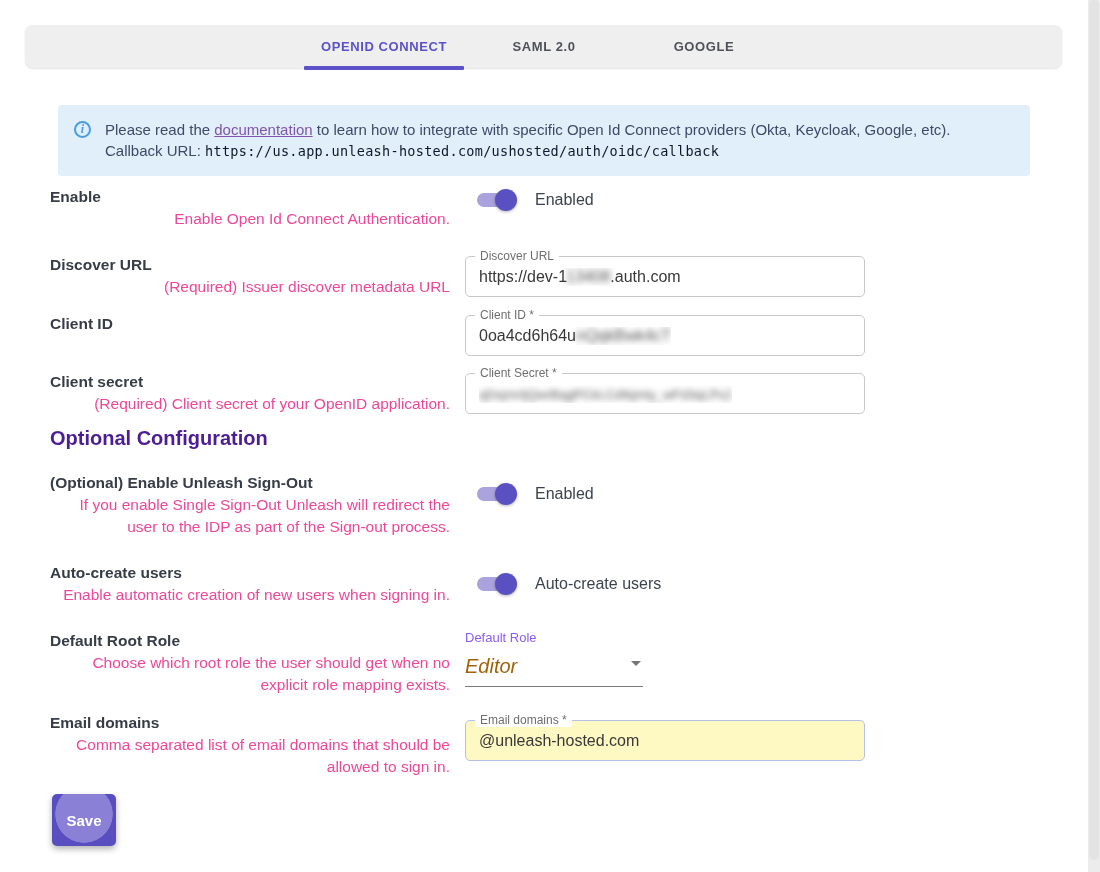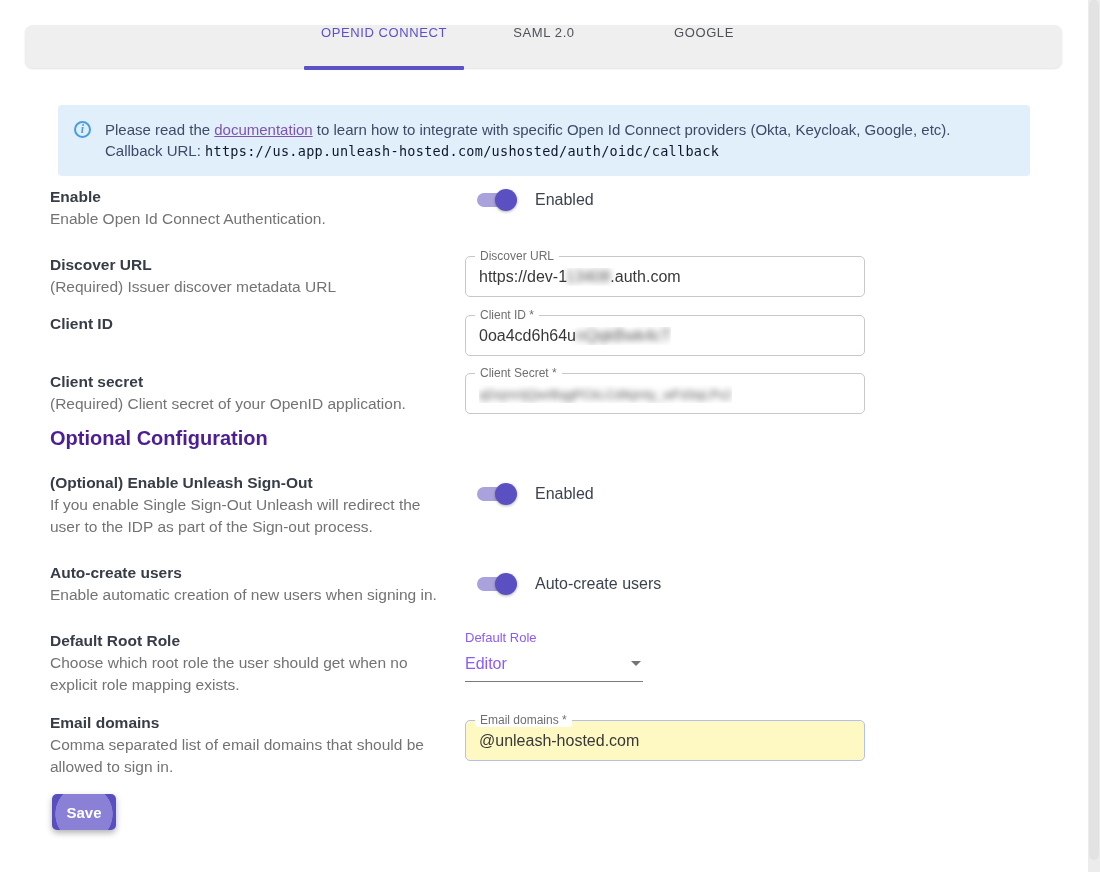--- a/index.html
+++ b/index.html
@@ -22,22 +22,22 @@
   }
 
   
   .tabbar {
     position: absolute; left: 25px; top: 25px; width: 1037px; height: 43px;
     background: #efefef; border-radius: 8px;
     box-shadow: 0 1px 2px rgba(0,0,0,0.12);
   }
   .tabs { position: absolute; left: 279px; top: 0; height: 100%; display: flex; }
   .tab {
-    width: 160px; height: 100%; display: flex; align-items: flex-start; justify-content: center;
-    font-size: 13px; font-weight: normal; letter-spacing: 0.6px; color: #4e5258;
+    width: 160px; height: 100%; display: flex; align-items: center; justify-content: center;
+    font-size: 13px; font-weight: bold; letter-spacing: 0.6px; color: #4e5258;
     cursor: pointer; position: relative; text-transform: uppercase;
   }
   .tab.active { color: #5b51c8; }
   .tab.active .indicator {
     position: absolute; left: 0; bottom: -2px; width: 100%; height: 4px;
     background: #5b51c8; border-radius: 1px;
   }
 
   
   .alert {
@@ -59,21 +59,21 @@
     font-family: "DejaVu Sans Mono", monospace;
     font-size: 13.5px; color: #0f172a; letter-spacing: 0.3px;
   }
 
   
   .form { position: absolute; left: 50px; top: 186px; width: 972px; }
   .row { display: flex; align-items: flex-start; margin-bottom: 24px; }
   .row .left { width: 400px; flex: 0 0 auto; }
   .row .right { margin-left: 15px; width: 400px; flex: 0 0 auto; }
   .item-title { font-size: 15.5px; font-weight: bold; color: #363d47; line-height: 22px; }
-  .item-desc { font-size: 15.5px; color: #737373; line-height: 22px; }
+  .item-desc { font-size: 15.5px; color: #ec4899; line-height: 22px; text-align: right; }
   .section-heading {
     font-size: 20px; font-weight: bold; color: #4c1d95; margin: 8px 0 22px 0;
   }
 
   
   .toggle-row { display: flex; align-items: center; margin-top: 2px; }
   .switch { position: relative; width: 38px; height: 24px; margin: 0 12px 0 12px; cursor: pointer; flex: 0 0 auto; }
   .switch .track {
     position: absolute; left: 0; top: 5px; width: 36px; height: 14px;
     background: #a9a2dd; border-radius: 7px;
@@ -104,31 +104,31 @@
   .field.filled .field-label { background: #ffffff; border-radius: 3px; }
   .redacted { filter: blur(3px); user-select: none; color: #555; }
 
   
   .select-wrap { width: 200px; }
   .select-label { font-size: 13px; color: #8b5cf6; margin-bottom: 6px; }
   .select {
     position: relative; width: 178px; border-bottom: 1px solid #7a7a7a;
     padding: 4px 24px 8px 0; cursor: pointer;
   }
-  .select .select-value { font-size: 16px; color: #8b5cf6; }
+  .select .select-value { font-size: 20px; color: #a16207; font-style: italic; }
   .select .caret {
     position: absolute; right: 2px; top: 10px;
     width: 0; height: 0; border-left: 5px solid transparent; border-right: 5px solid transparent;
     border-top: 5px solid #757575;
   }
 
   
   .save-btn {
     margin-top: 16px; margin-left: 2px;
-    width: 64px; height: 36px; border: none; border-radius: 5px;
+    width: 64px; height: 52px; border: none; border-radius: 5px;
     background: radial-gradient(circle 29px at 32px 20px, #8a81d6 98%, transparent 100%), #584ec0;
     color: #ffffff; font-size: 15px; font-weight: bold;
     font-family: "Liberation Sans", sans-serif;
     box-shadow: 0 3px 6px rgba(0,0,0,0.3);
     cursor: pointer;
   }
 </style>
 </head>
 <body>
 

